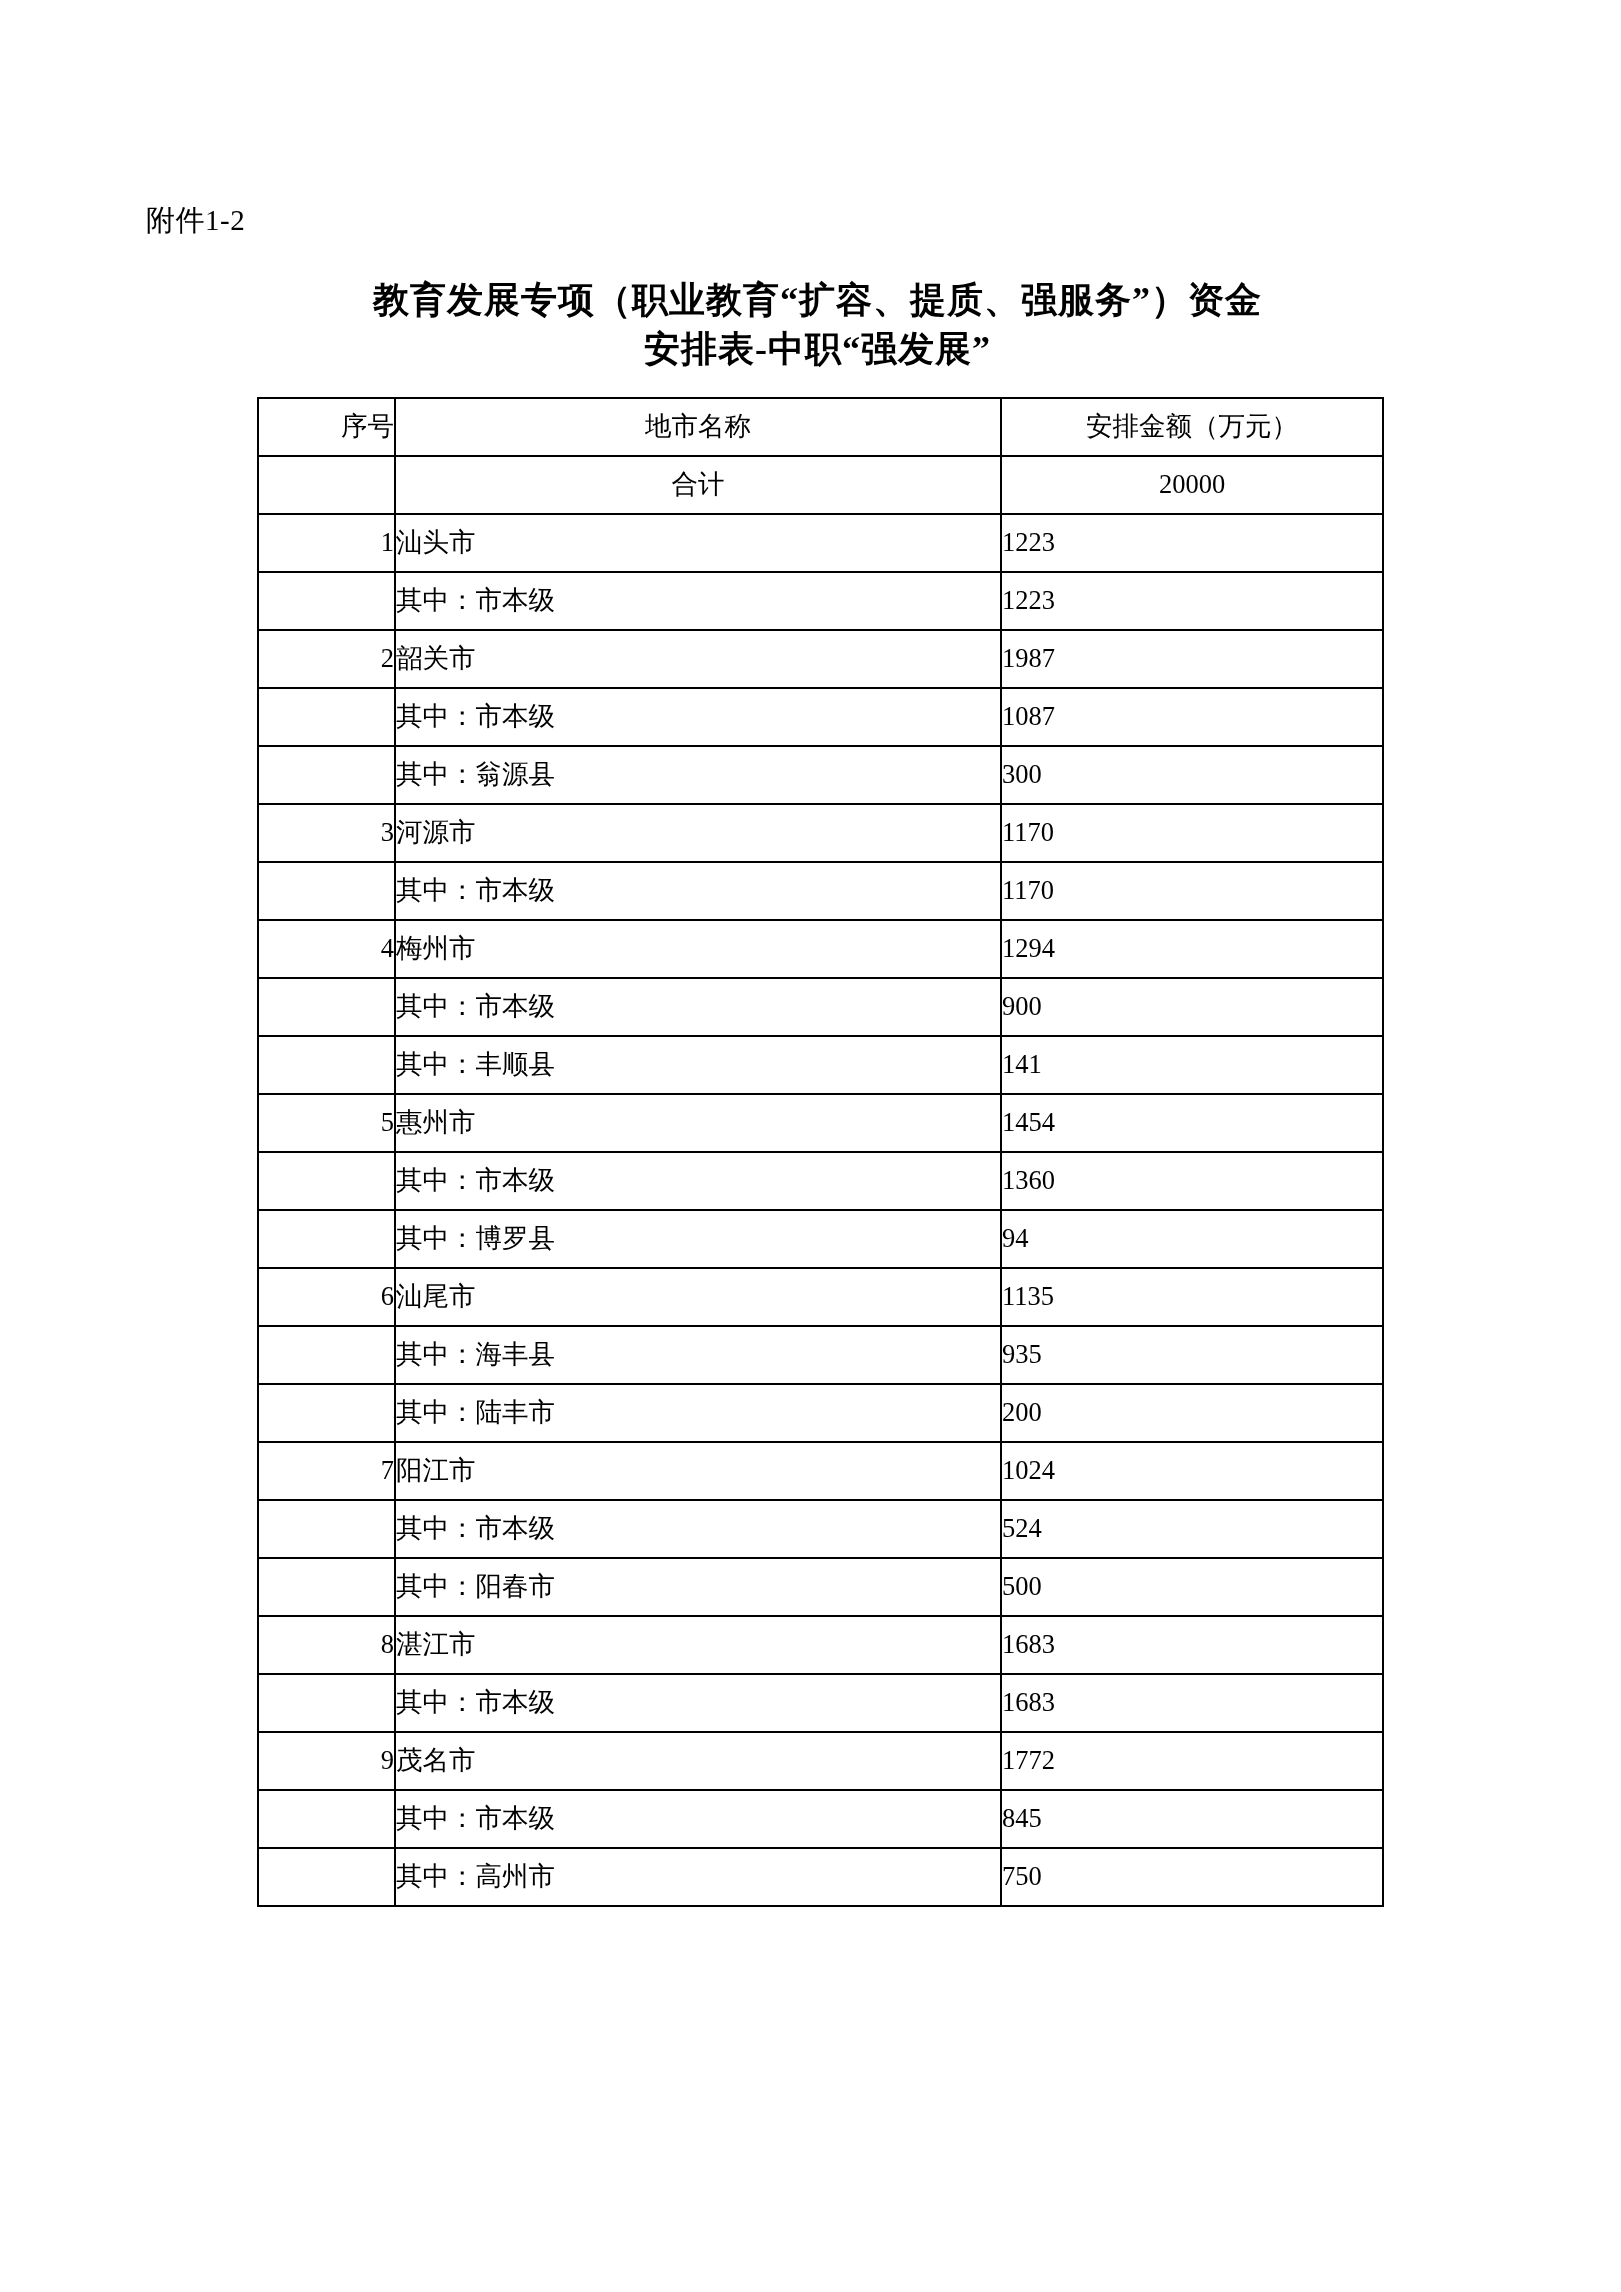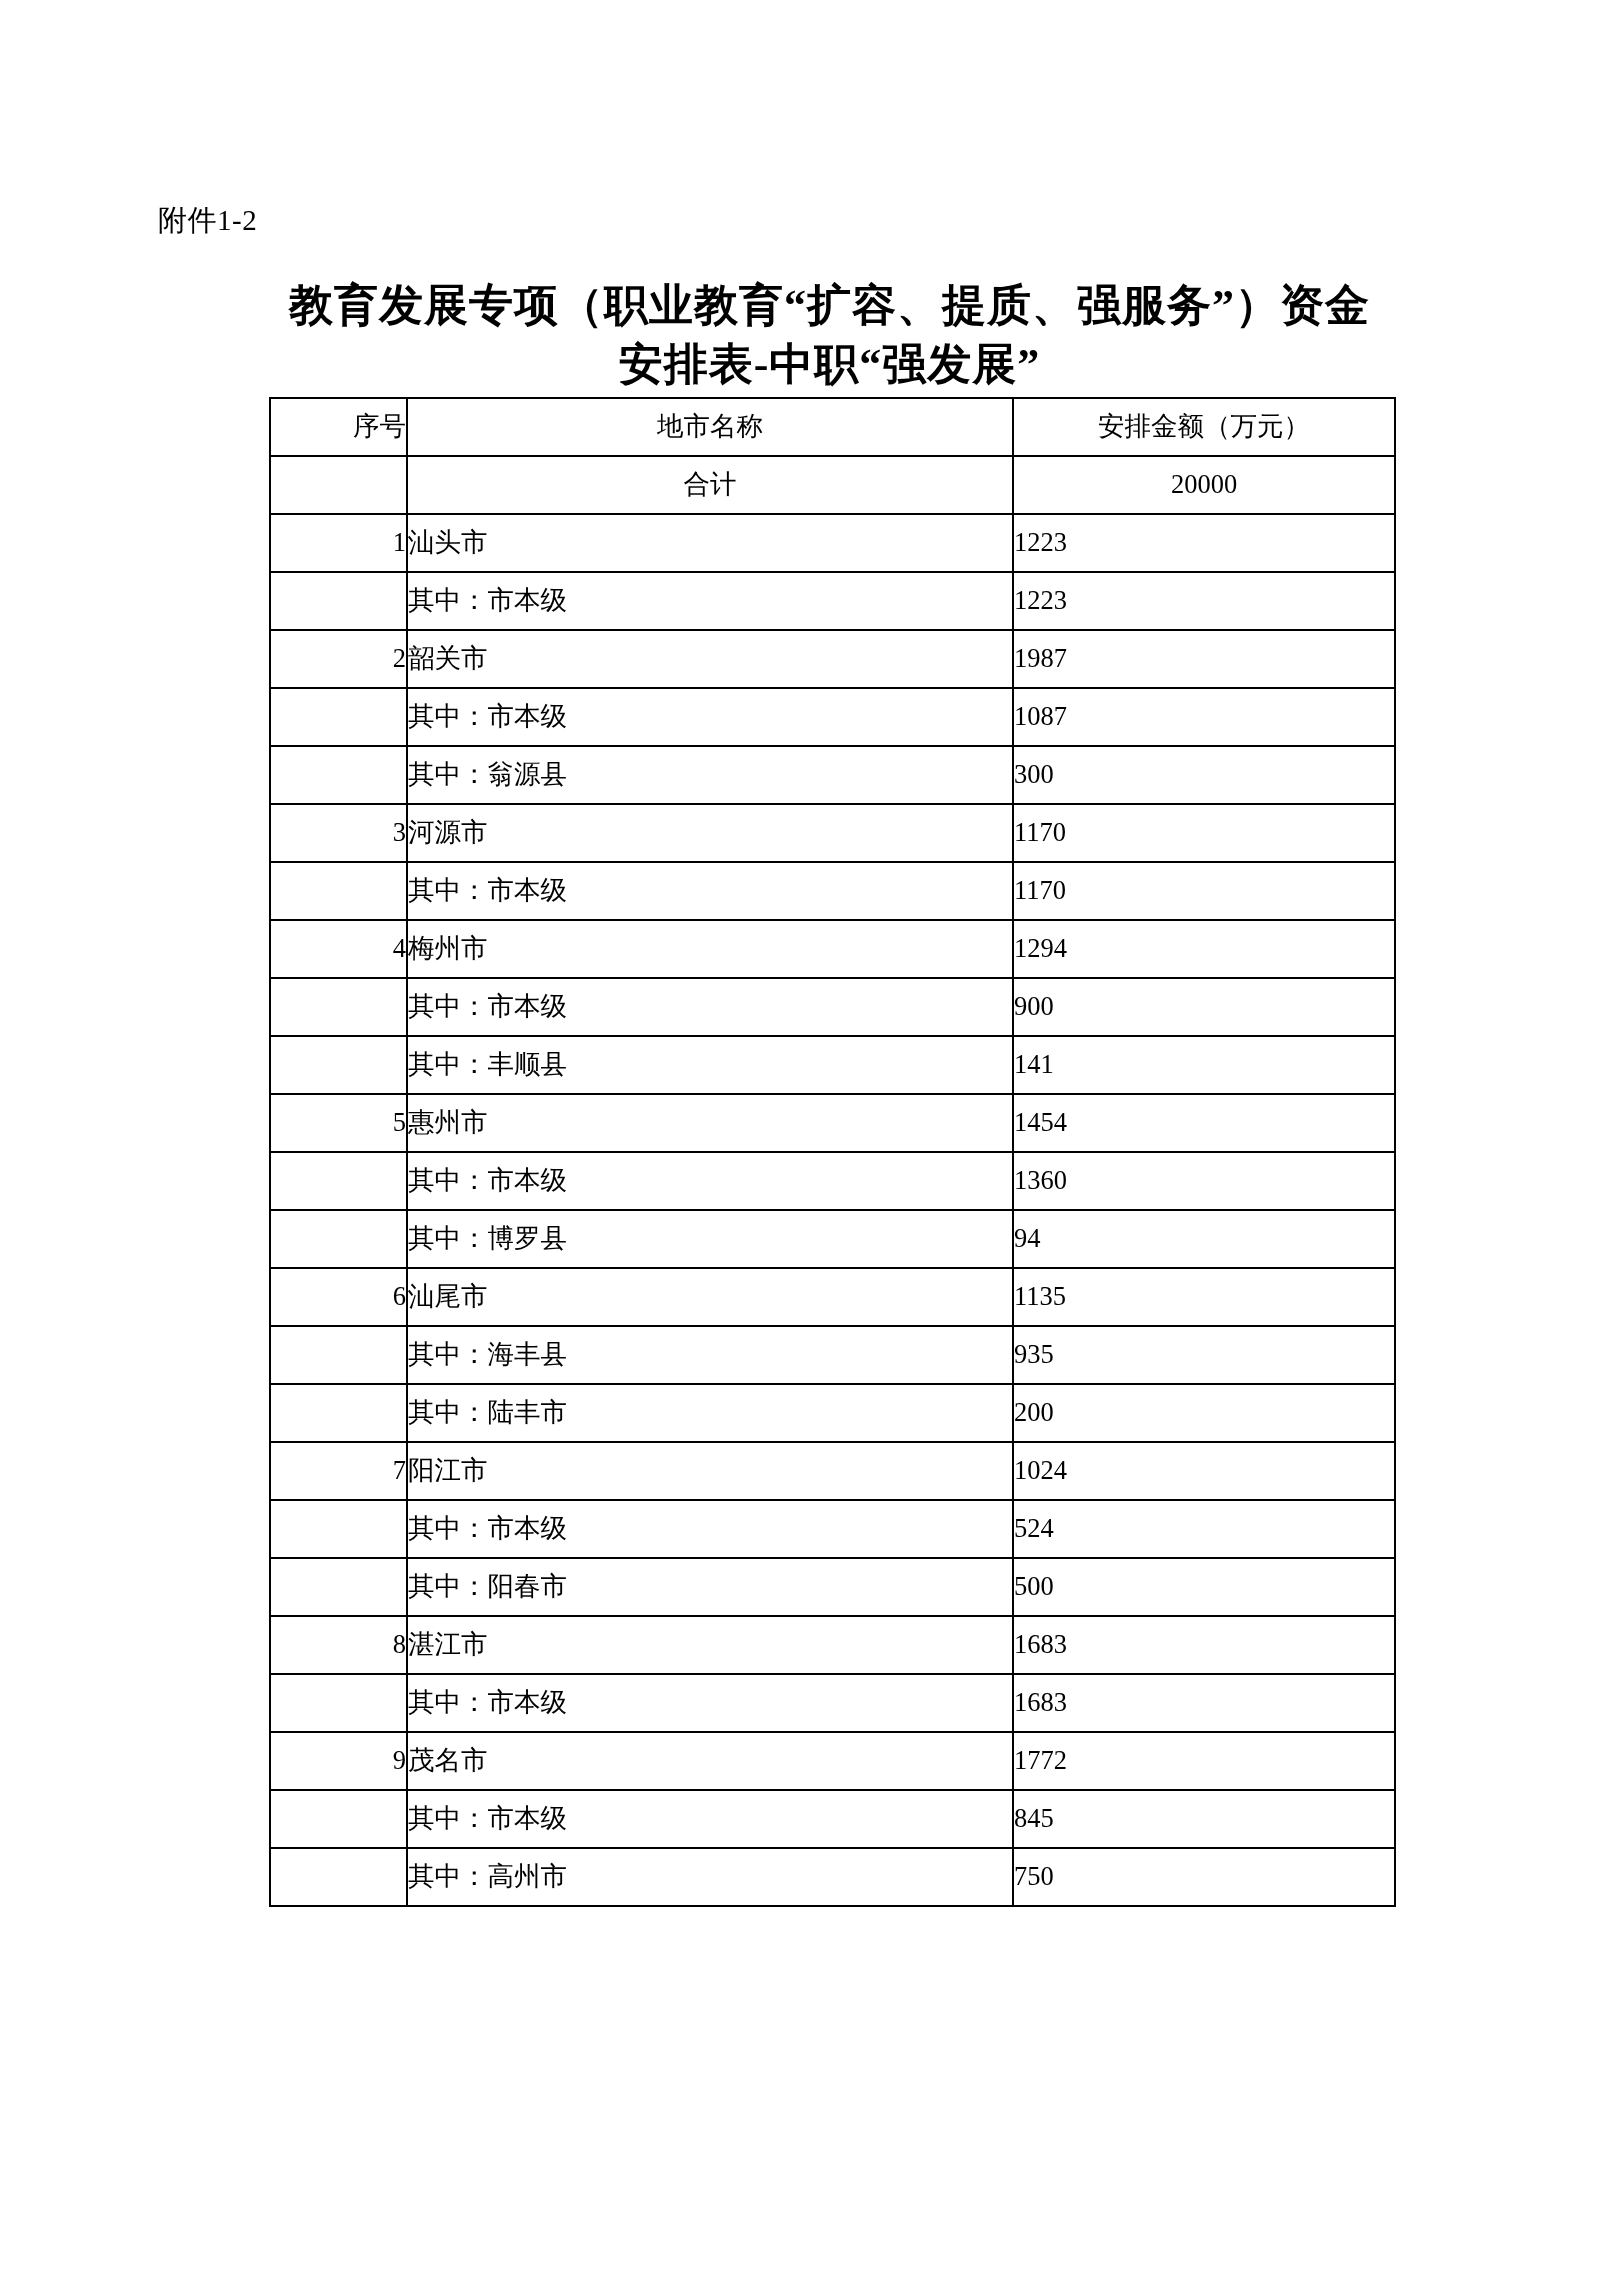--- a/index.html
+++ b/index.html
@@ -11,42 +11,42 @@
     width: 1621px;
     height: 2293px;
     font-family: "Liberation Serif", "DejaVu Serif", serif;
     color: #000000;
     position: relative;
     overflow: hidden;
   }
   .page {
     position: absolute;
     top: 0;
-    left: 16px;
+    left: 4px;
     width: 1405px;
     height: 2293px;
     box-sizing: border-box;
     padding: 16px;
   }
   .attachment-label {
     position: absolute;
     left: 142px;
     top: 201px;
     font-size: 29px;
     font-family: "Liberation Serif", "DejaVu Serif", serif;
     letter-spacing: 0.5px;
     white-space: nowrap;
   }
   .doc-title {
     position: absolute;
     left: 250px;
     top: 276px;
     width: 1127px;
     text-align: center;
-    font-size: 44px;
+    font-size: 36px;
     font-weight: bold;
     line-height: 1.35;
     letter-spacing: 1px;
   }
   .doc-title .line2 {
     display: block;
   }
   table.fund-table {
     position: absolute;
     left: 253px;

